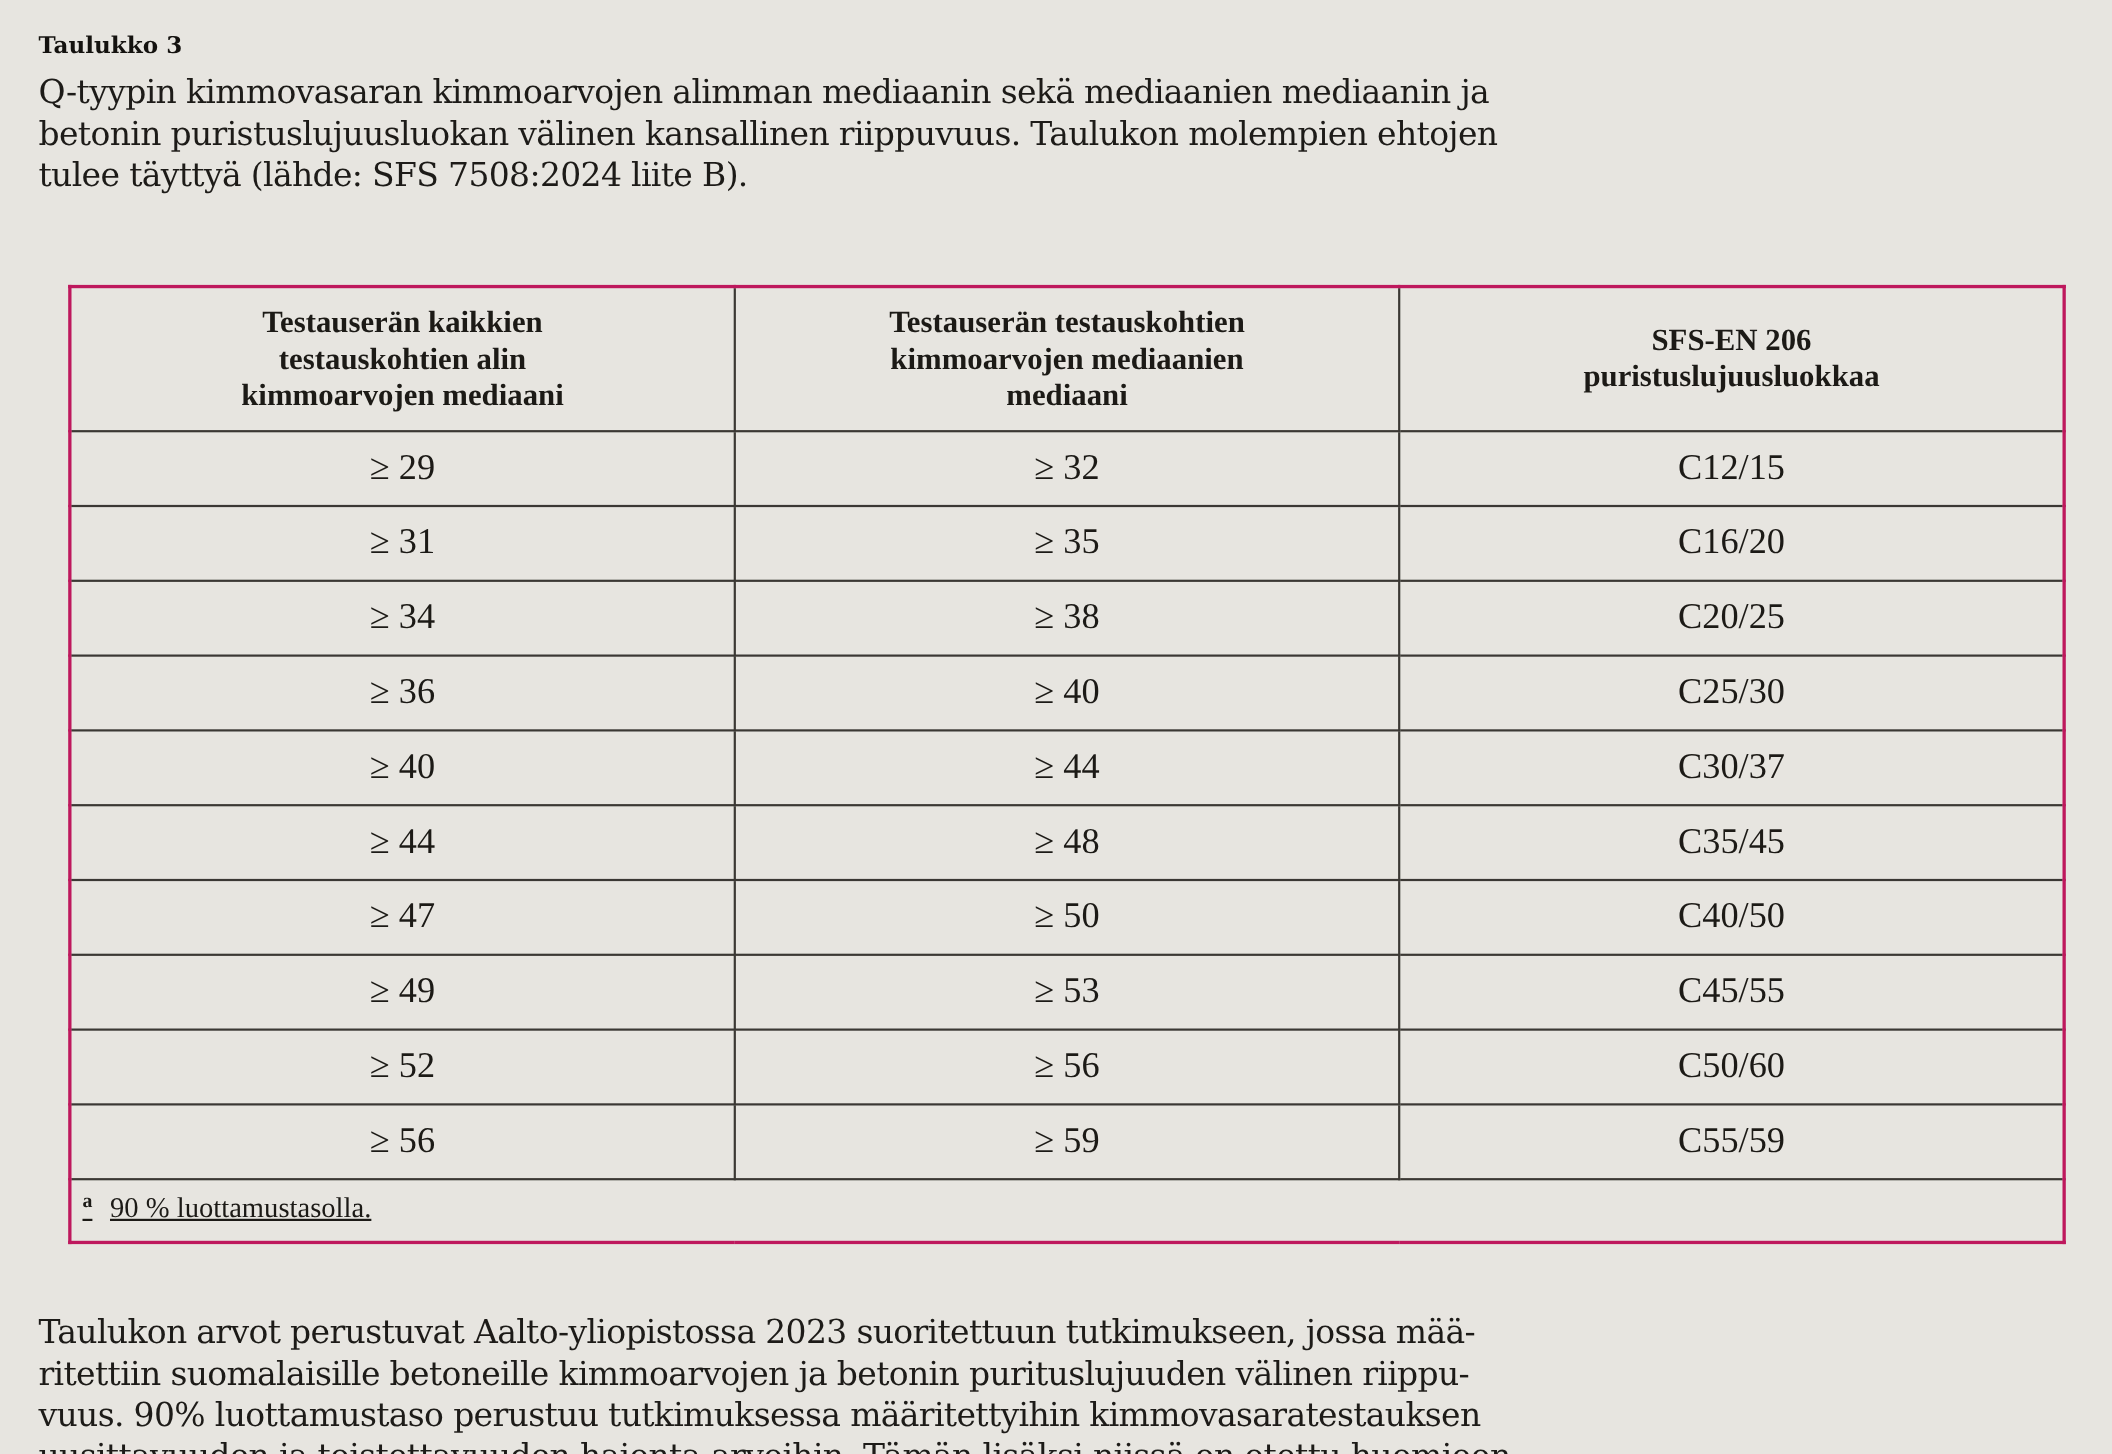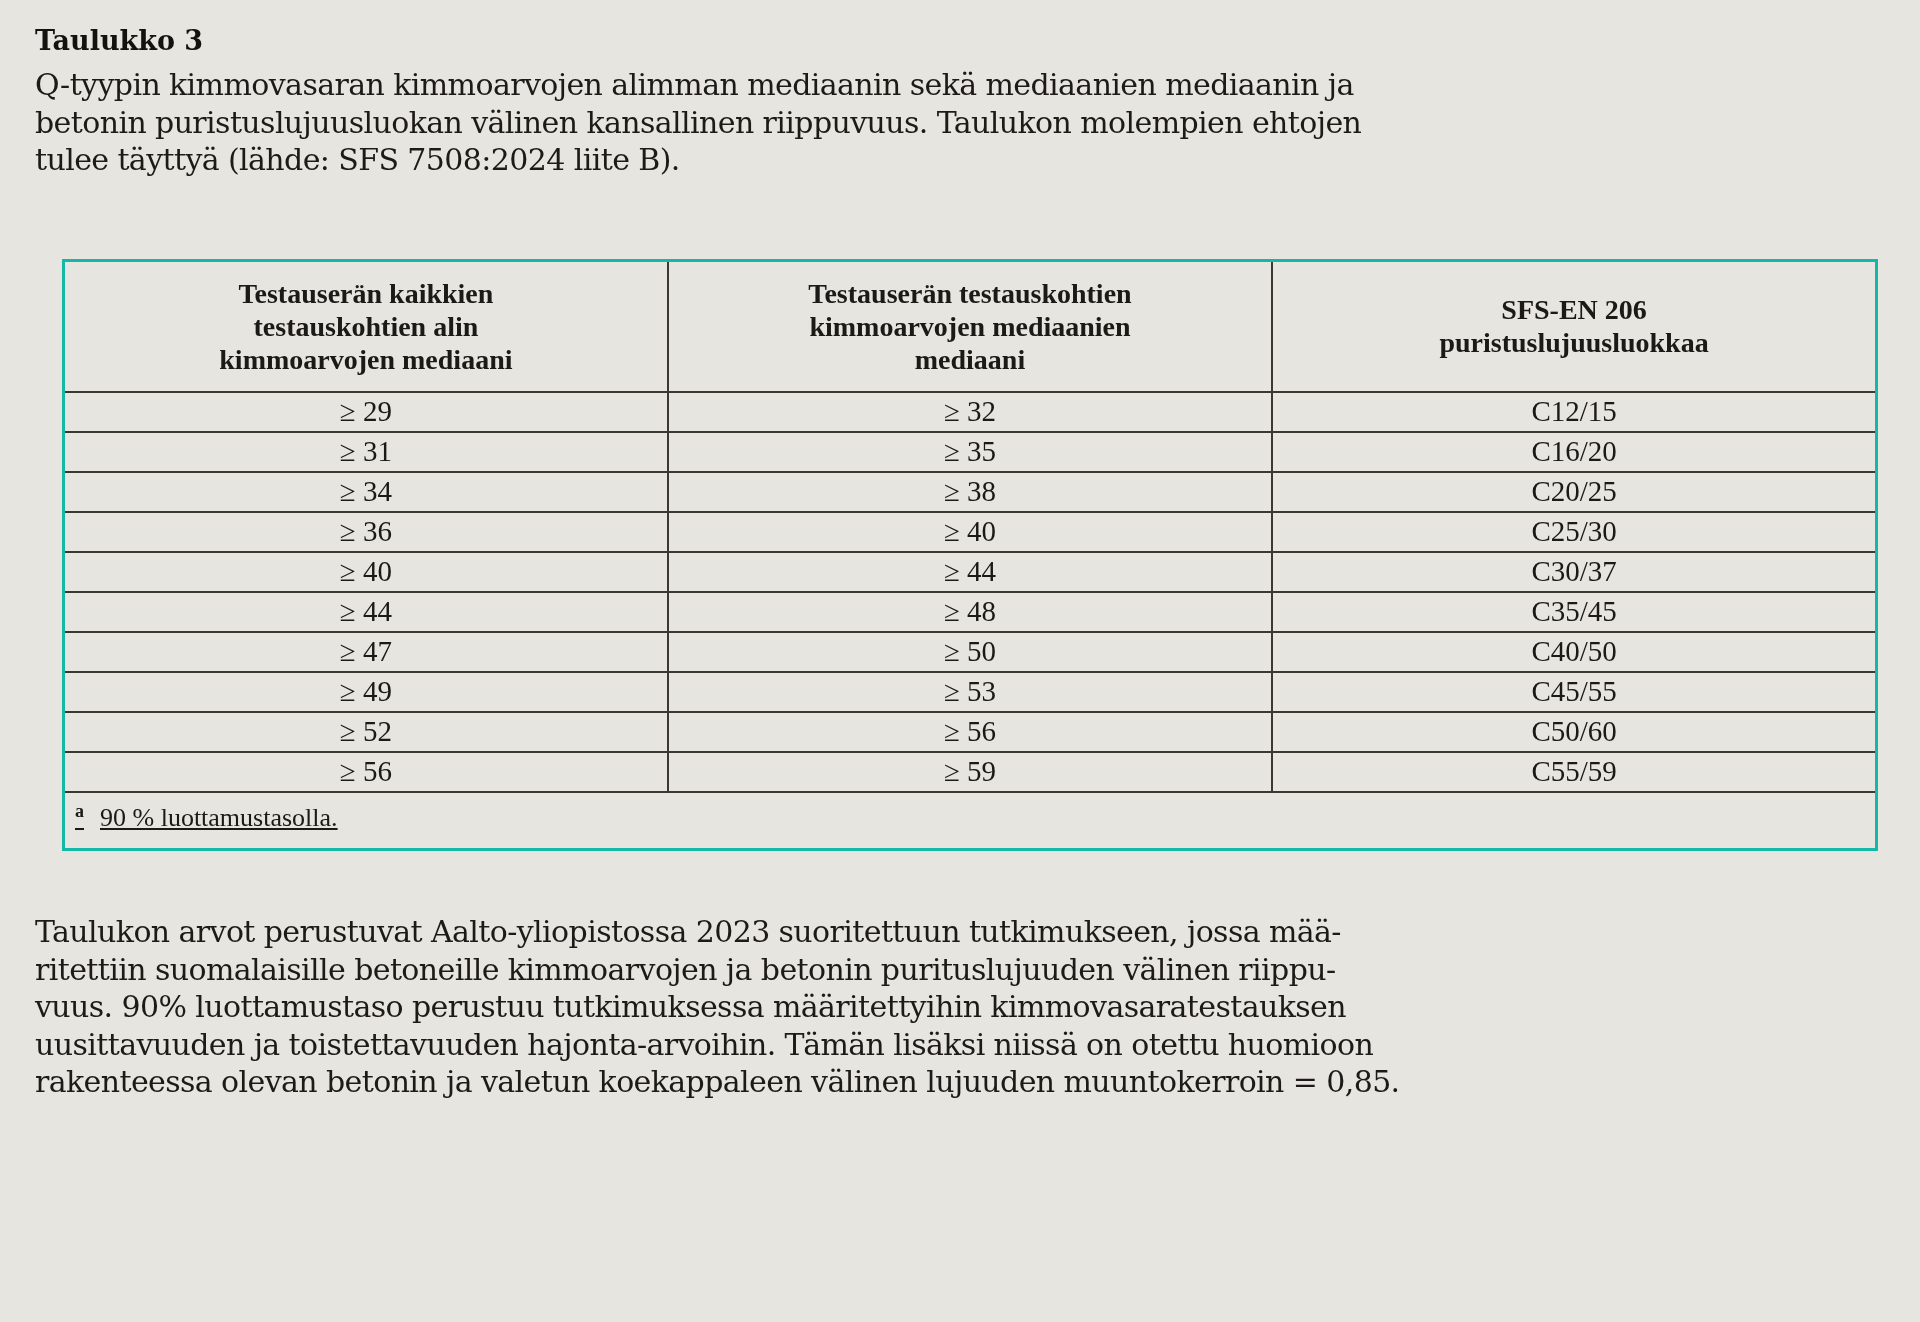--- a/index.html
+++ b/index.html
@@ -11,59 +11,59 @@
     font-family: "DejaVu Serif", serif;
     color: #1d1b18;
     overflow: hidden;
   }
   .page {
     padding: 24px 40px 0 35px;
   }
   .caption-title {
     font-family: "DejaVu Serif", serif;
     font-weight: bold;
-    font-size: 27px;
+    font-size: 21px;
     line-height: 34px;
     margin: 0 0 8px 0;
     color: #14120f;
   }
   .body-text {
     font-family: "DejaVu Serif", serif;
     font-size: 30px;
     line-height: 37.5px;
     letter-spacing: -0.6px;
     white-space: pre-line;
     margin: 0;
     color: #1d1b18;
   }
   table.data-table {
     border-collapse: collapse;
     table-layout: fixed;
     width: 1816px;
     margin: 80px 16px 0 27px;
-    border: 3px solid #14b8a6;
+    border: 3px solid #be185d;
   }
   .data-table th, .data-table td {
     border: 2px solid #3b3834;
     font-family: "Liberation Serif", serif;
     color: #1c1a16;
     text-align: center;
     vertical-align: middle;
   }
   .data-table th {
     width: 33.33%;
     font-weight: bold;
     font-size: 28px;
     line-height: 33px;
     white-space: pre-line;
     padding: 15px 10px;
   }
   .data-table tbody td {
-    font-size: 29px;
-    height: 40px;
+    font-size: 33px;
+    height: 68px;
     padding: 0 8px;
     font-family: Liberation Serif, serif;
   }
   .data-table tfoot td {
     text-align: left;
     font-size: 26px;
     height: 58px;
     padding: 6px 12px 10px 10px;
     text-decoration: underline;
   }

